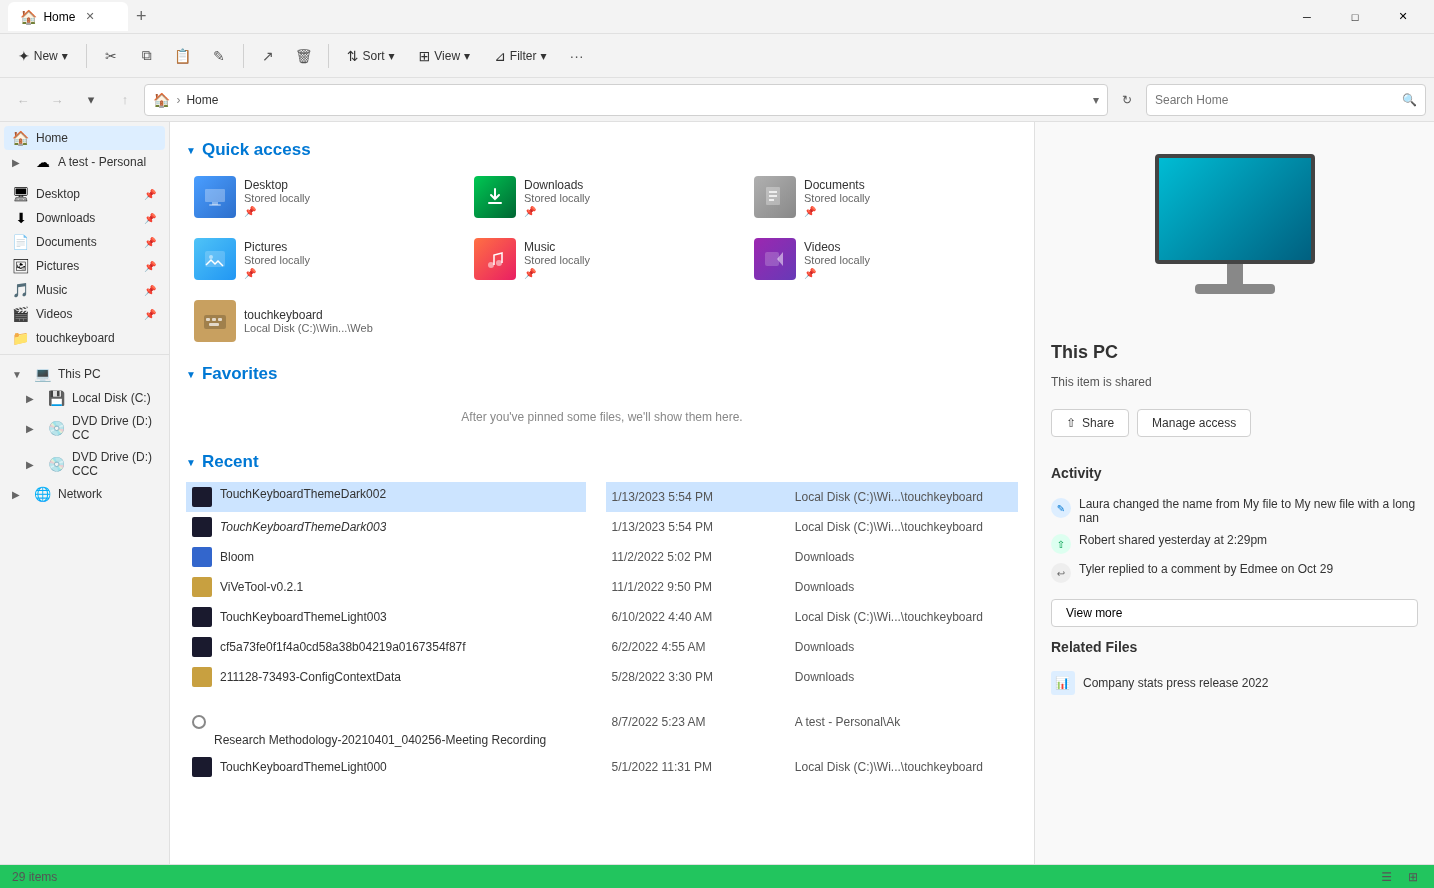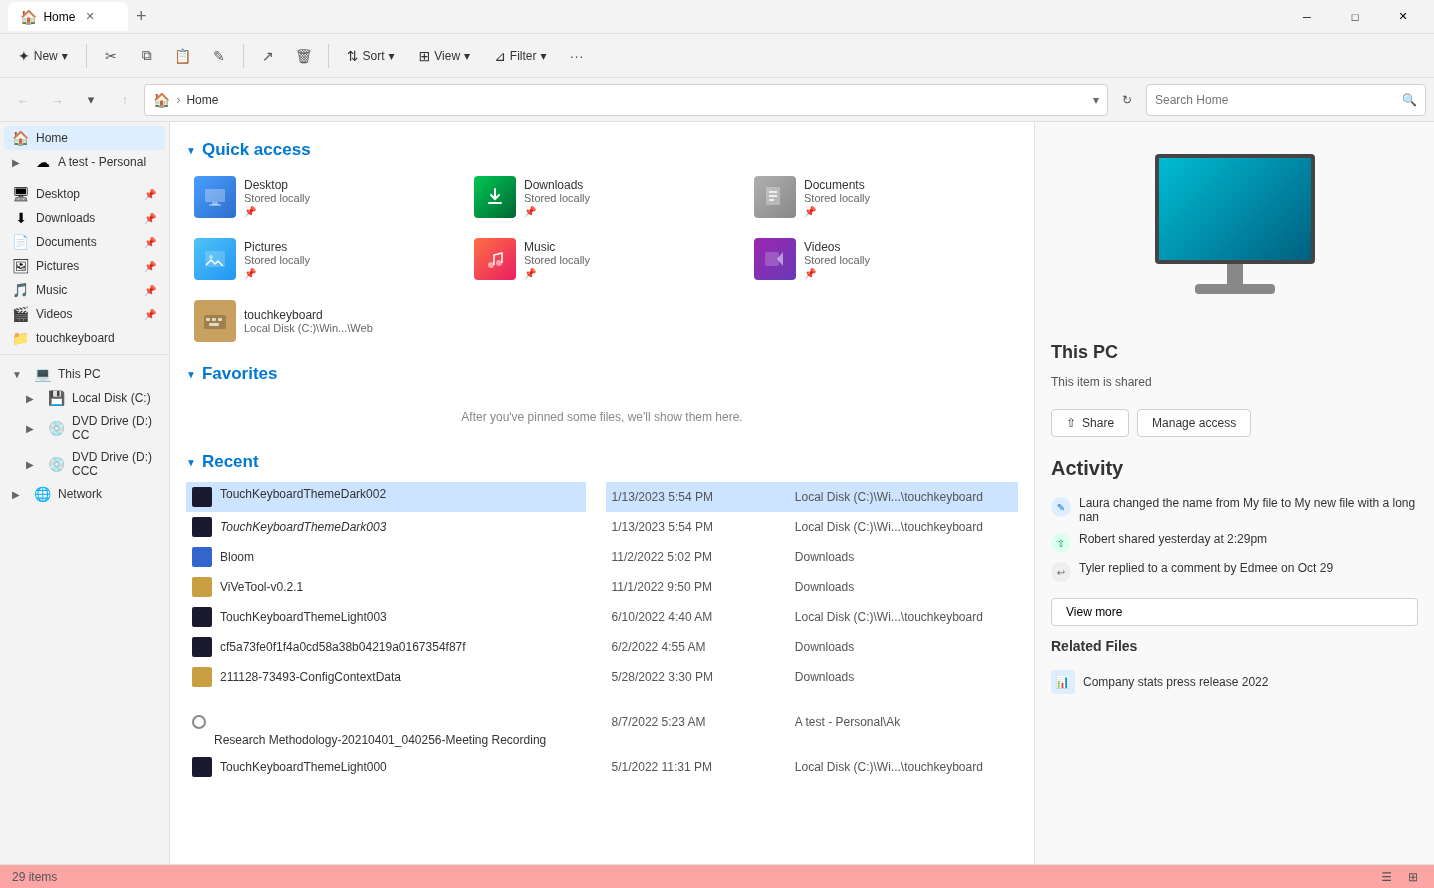--- a/index.html
+++ b/index.html
@@ -242,21 +242,21 @@
       align-items: center;
       gap: 6px;
       padding: 6px 14px;
       border: 1px solid #d0d0d0;
       border-radius: 4px;
       cursor: pointer;
       font-size: 12px;
       background: #fff;
       color: #333;
     }
-    .rp-section-title { font-size: 20px; font-weight: 600; color: #333; margin-top: 8px; }
+    .rp-section-title { font-size: 14px; font-weight: 600; color: #333; margin-top: 16px; }
     .activity-item {
       display: flex;
       align-items: flex-start;
       gap: 8px;
       padding: 4px 0;
       font-size: 12px;
       color: #333;
     }
     .activity-icon { width: 20px; height: 20px; border-radius: 50%; display: flex; align-items: center; justify-content: center; font-size: 10px; flex-shrink: 0; margin-top: 1px; }
     .activity-icon.blue { background: #ddeeff; color: #0078d4; }
@@ -279,21 +279,21 @@
       padding: 4px 0;
       font-size: 12px;
       color: #333;
       cursor: pointer;
     }
     .rf-icon { width: 24px; height: 24px; background: #ddeeff; border-radius: 3px; display: flex; align-items: center; justify-content: center; font-size: 12px; }
 
     
     .statusbar {
       height: 24px;
-      background: #fca5a5;
+      background: #22c55e;
       border-top: 1px solid #e0e0e0;
       display: flex;
       align-items: center;
       padding: 0 12px;
       font-size: 12px;
       color: #555;
       justify-content: space-between;
     }
     .sb-right { display: flex; gap: 8px; }
     .sb-icon { cursor: pointer; padding: 2px 4px; border-radius: 3px; }

